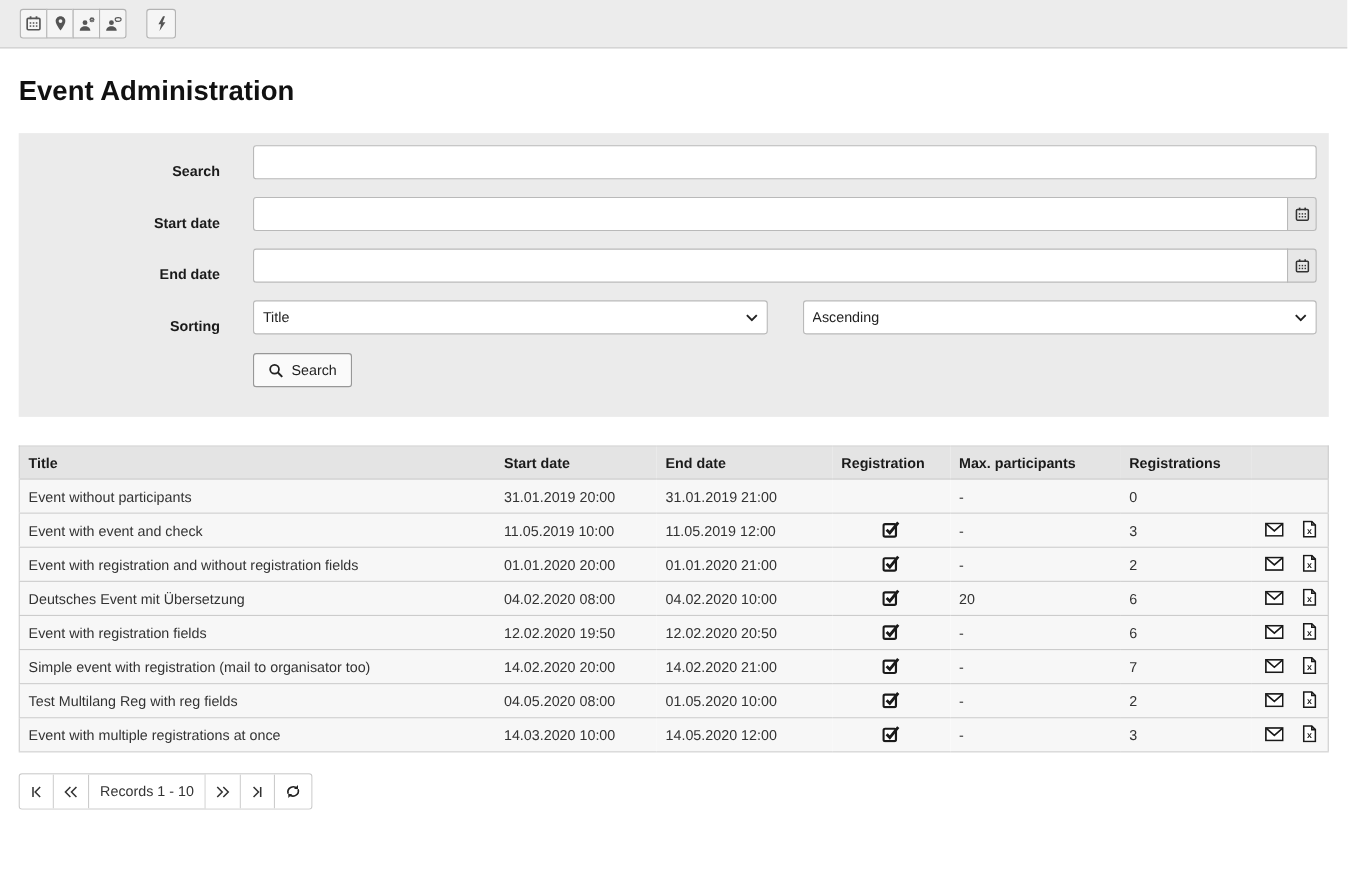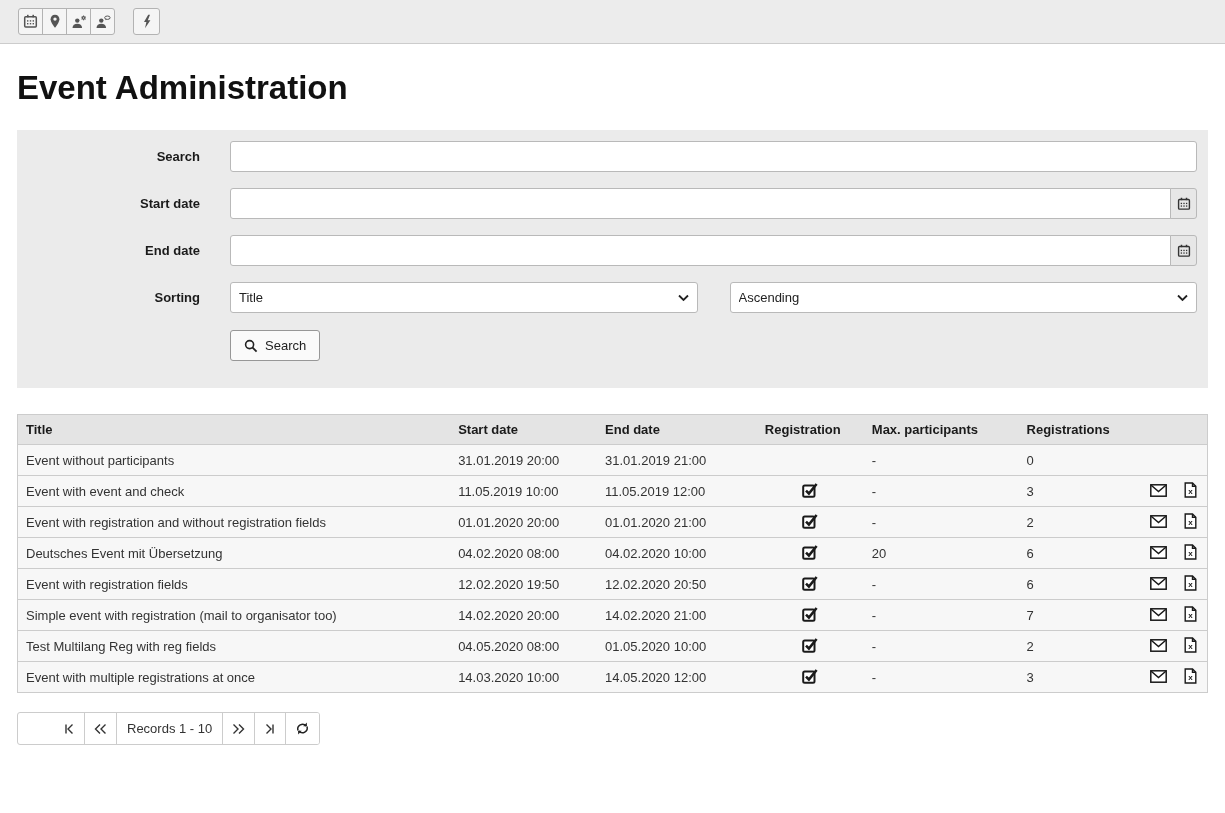--- a/index.html
+++ b/index.html
@@ -24,25 +24,25 @@
     display:flex;align-items:center;justify-content:center;padding:0;cursor:pointer;
   }
   .btn-group{display:flex;}
   .btn-group .tb-btn{border-radius:0;margin-left:-1px;}
   .btn-group .tb-btn:first-child{border-radius:3px 0 0 3px;margin-left:0;}
   .btn-group .tb-btn:last-child{border-radius:0 3px 3px 0;}
   .tb-single{width:27px;}
 
   
   .content{padding:0 17px;}
-  h1{font-size:33px;font-weight:600;color:#111;margin:25px 0 23px 0;letter-spacing:0;}
+  h1{font-size:25px;font-weight:600;color:#111;margin:25px 0 23px 0;letter-spacing:0;}
 
   
   .filter-panel{background:var(--panel-bg);padding:11px 11px 27px 0;}
-  .f-row{display:flex;align-items:center;margin-bottom:16px;}
+  .f-row{display:flex;align-items:flex-end;margin-bottom:16px;}
   .f-row:last-child{margin-bottom:0;}
   .f-label{width:183px;flex:none;text-align:right;font-weight:bold;font-size:13px;color:#1a1a1a;margin-right:30px;}
   .f-ctl{flex:1;display:flex;}
   .txt{
     flex:1;height:31px;border:1px solid var(--input-border);border-radius:3px;
     font-size:13px;padding:0 8px;background:#fff;font-family:inherit;outline:none;color:#222;
   }
   .input-group{flex:1;display:flex;}
   .input-group .txt{border-radius:3px 0 0 3px;}
   .cal-btn{
@@ -77,21 +77,21 @@
   }
   td.c-reg{text-align:center;}
   td.c-actions{text-align:right;padding-right:10px;}
   .act-icons{display:inline-flex;gap:17px;align-items:center;}
   .act-icons span{cursor:pointer;display:inline-flex;}
   .chk{display:inline-flex;}
 
   
   .pager{
     display:inline-flex;align-items:stretch;margin-top:19px;height:33px;
-    border:1px solid var(--border);border-radius:3px;background:#fff;overflow:hidden;padding-left:36px;
+    border:1px solid var(--border);border-radius:3px;background:#fff;overflow:hidden;
   }
   .seg{display:flex;align-items:center;padding:0 10px;border-right:1px solid var(--border);color:#333;}
   .seg:last-child{border-right:none;}
   .seg.btn{cursor:pointer;padding:0 9px;background:#fff;}
   .page-input{
     width:150px;height:25px;border:1px solid #bbb;border-radius:2px;padding:0 6px;
     font-size:13px;font-family:inherit;margin:0 8px 0 7px;outline:none;color:#222;
   }
 </style>
 </head>

